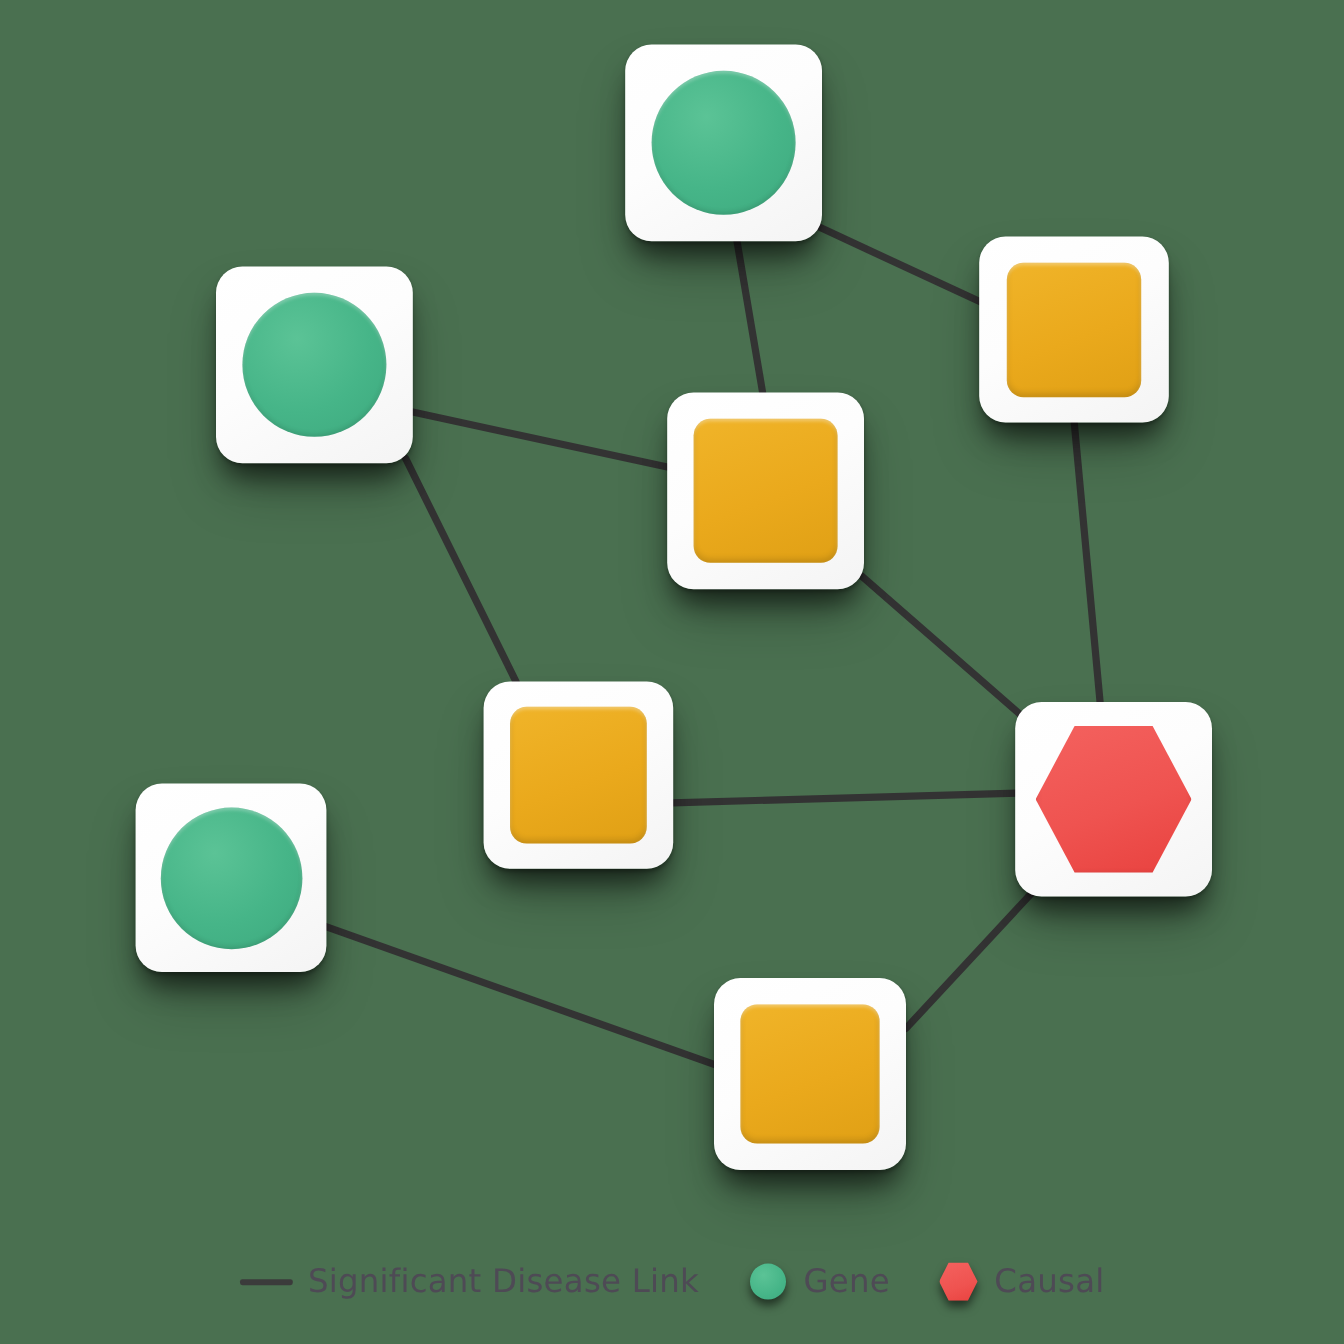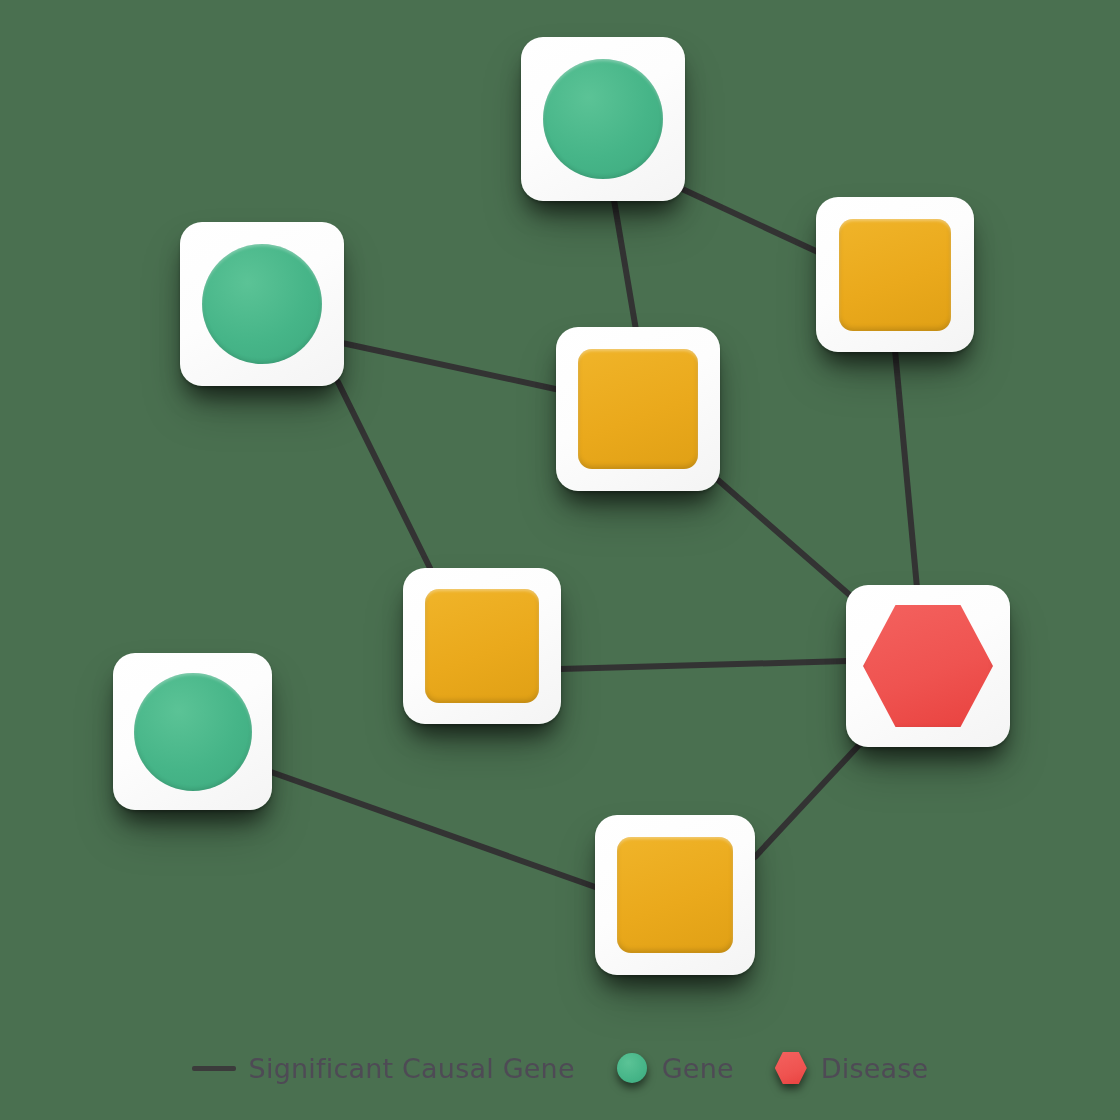--- a/index.html
+++ b/index.html
@@ -154,29 +154,29 @@
         <div class="glyph glyph-square" style="width: 116px; height: 116px;"></div>
       </div>
       <div class="node" style="left: 846px; top: 585px; width: 164px; height: 162px;">
         <div class="glyph glyph-hex" style="width: 130px; height: 130px;"></div>
       </div>
     </div>
 
   <div id="legend">
       <div class="legend-item">
         <span class="legend-line"></span>
-        <span class="legend-label">Significant Causal Gene</span>
+        <span class="legend-label">Significant Disease Link</span>
       </div>
       <div class="legend-item">
         <span class="legend-swatch-wrap">
           <span class="sw-circle"></span>
         </span>
         <span class="legend-label">Gene</span>
       </div>
       <div class="legend-item">
         <span class="legend-swatch-wrap">
           <span class="sw-hex"></span>
         </span>
-        <span class="legend-label">Disease</span>
+        <span class="legend-label">Causal</span>
       </div>
     </div>
 
 </div>
 
 </body></html>

